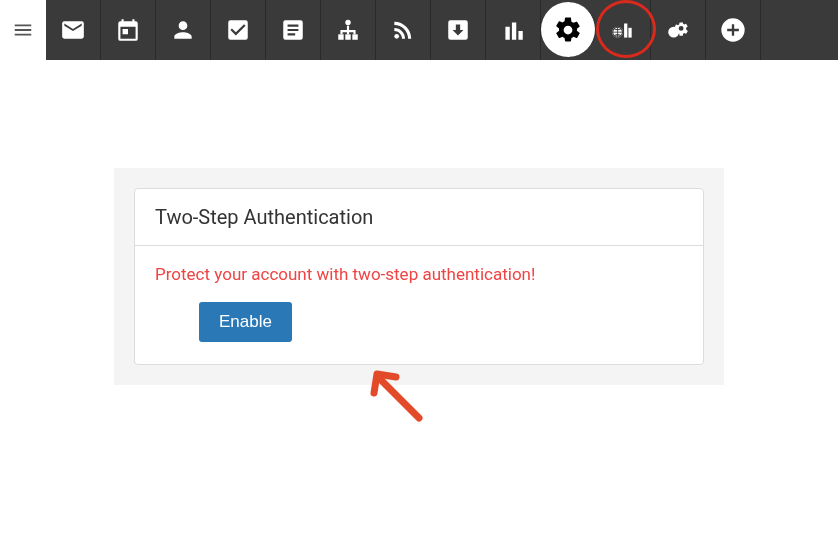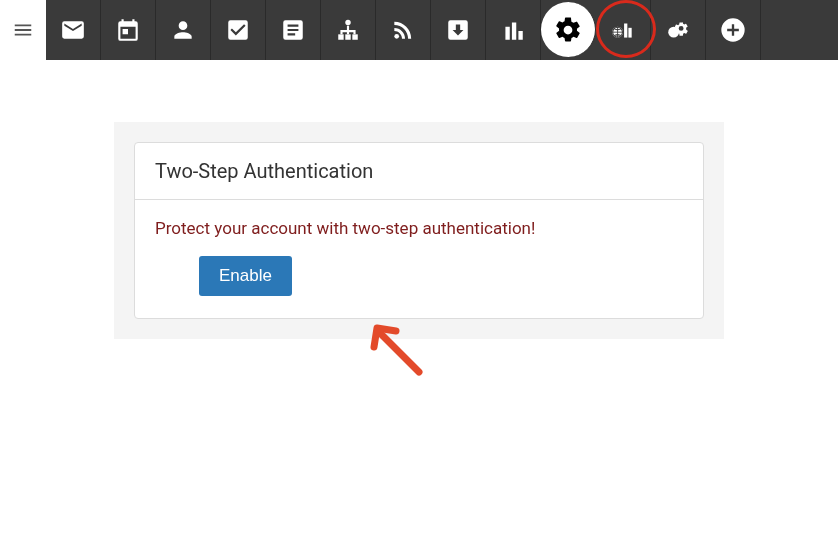--- a/index.html
+++ b/index.html
@@ -54,21 +54,21 @@
     top: 0px;
     left: 596px;
     width: 60px;
     height: 58px;
     border: 3px solid #d92a1c;
     border-radius: 50%;
     pointer-events: none;
     z-index: 10;
   }
   .content-area {
-    padding-top: 62px;
+    padding-top: 108px;
     display: flex;
     justify-content: center;
     position: relative;
   }
   .panel {
     width: 610px;
     background: #f4f4f4;
     padding: 20px;
     position: relative;
   }
@@ -82,21 +82,21 @@
     border-bottom: 1px solid #dcdcdc;
     font-size: 20px;
     color: #333333;
     font-weight: 400;
   }
   .card-body {
     padding: 18px 20px 22px 20px;
   }
   .card-body p {
     font-size: 17px;
-    color: #7f1d1d;
+    color: #ef4444;
     margin-bottom: 18px;
   }
   .btn-enable {
     background: #2b78b7;
     color: #ffffff;
     border: none;
     padding: 10px 20px;
     font-size: 17px;
     border-radius: 3px;
     cursor: pointer;

